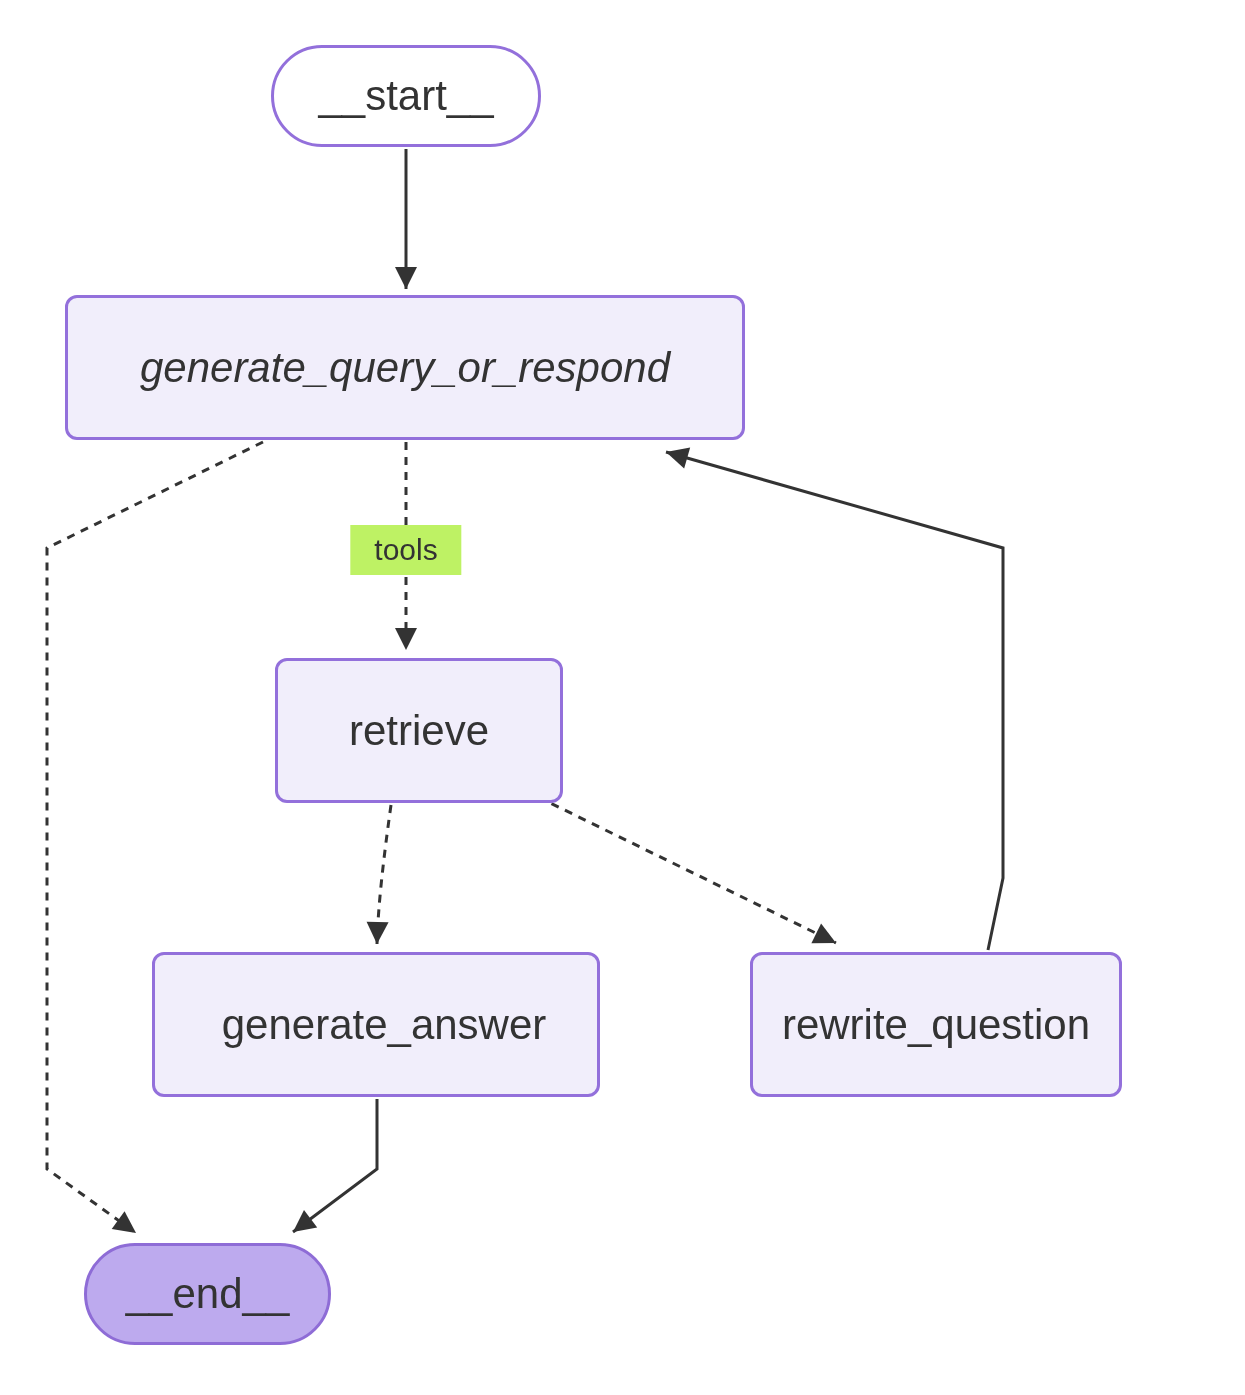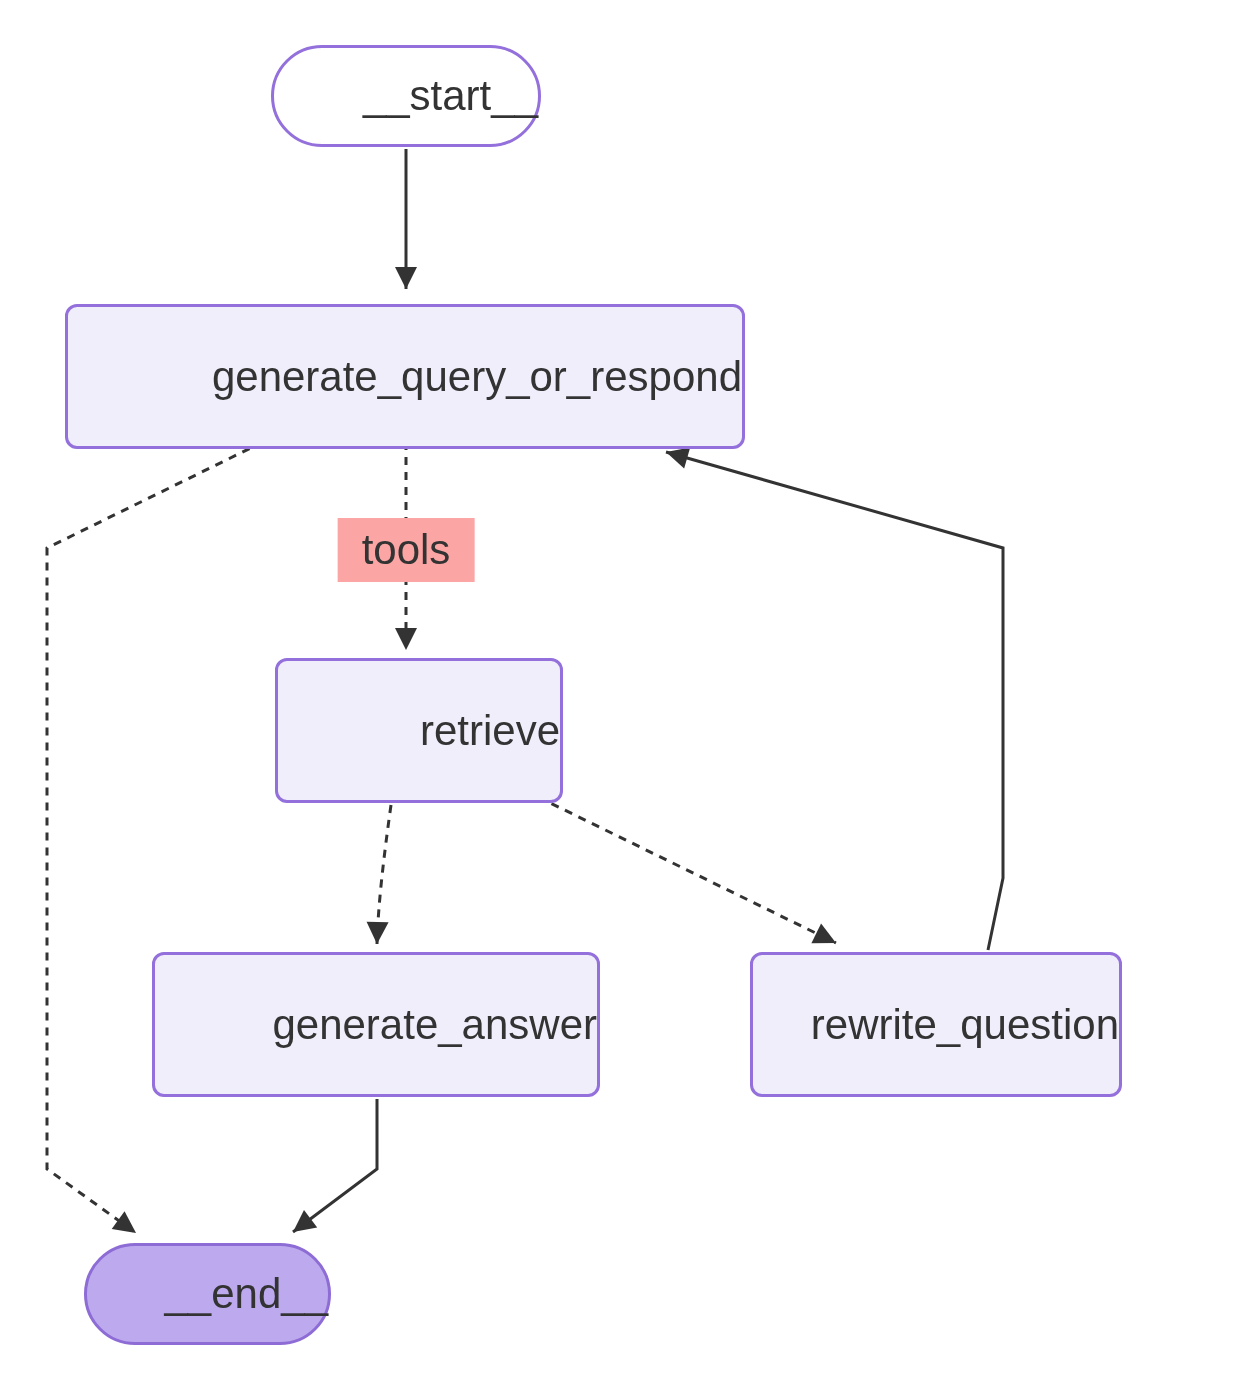--- a/index.html
+++ b/index.html
@@ -8,40 +8,40 @@
     width:1245px;height:1395px;
     background:#ffffff;
     font-family:"Liberation Sans", sans-serif;
     overflow:hidden;
   }
   svg.edges{position:absolute;left:0;top:0;width:1245px;height:1395px;}
   .edge{stroke:#333333;stroke-width:3;fill:none;}
   .edge.dashed{stroke-dasharray:8 7;}
   .node{
     position:absolute;
-    display:flex;align-items:center;justify-content:flex-end;
+    display:flex;align-items:center;justify-content:center;
     box-sizing:border-box;
     font-size:42px;color:#333333;
     background:#f1eefb;
     border:3.5px solid #9370db;
     border-radius:12px;
     white-space:nowrap;
   }
   .node.stadium{border-radius:60px;}
   .node-start{left:271px;top:45px;width:270px;height:102px;background:#ffffff;}
-  .node-gqor{left:65px;top:304px;width:680px;height:145px;}
+  .node-gqor{left:65px;top:295px;width:680px;height:145px;font-style:italic;}
   .node-retrieve{left:275px;top:658px;width:288px;height:145px;}
   .node-ga{left:152px;top:952px;width:448px;height:145px;padding-left:16px;}
   .node-rq{left:750px;top:952px;width:372px;height:145px;}
   .node-end{left:84px;top:1243px;width:247px;height:102px;background:#bdaaee;border-color:#8e6cd6;}
   .edge-label{
     position:absolute;left:406px;top:550px;
     transform:translate(-50%,-50%);
-    background:#fca5a5;color:#333333;
-    font-size:42px;padding:8px 24px;
+    background:#bef264;color:#333333;
+    font-size:30px;padding:8px 24px;
     white-space:nowrap;
   }
 </style>
 </head>
 <body>
 
 <div class="canvas">
 
   <svg class="edges" viewBox="0 0 1245 1395" xmlns="http://www.w3.org/2000/svg">
     <defs>

